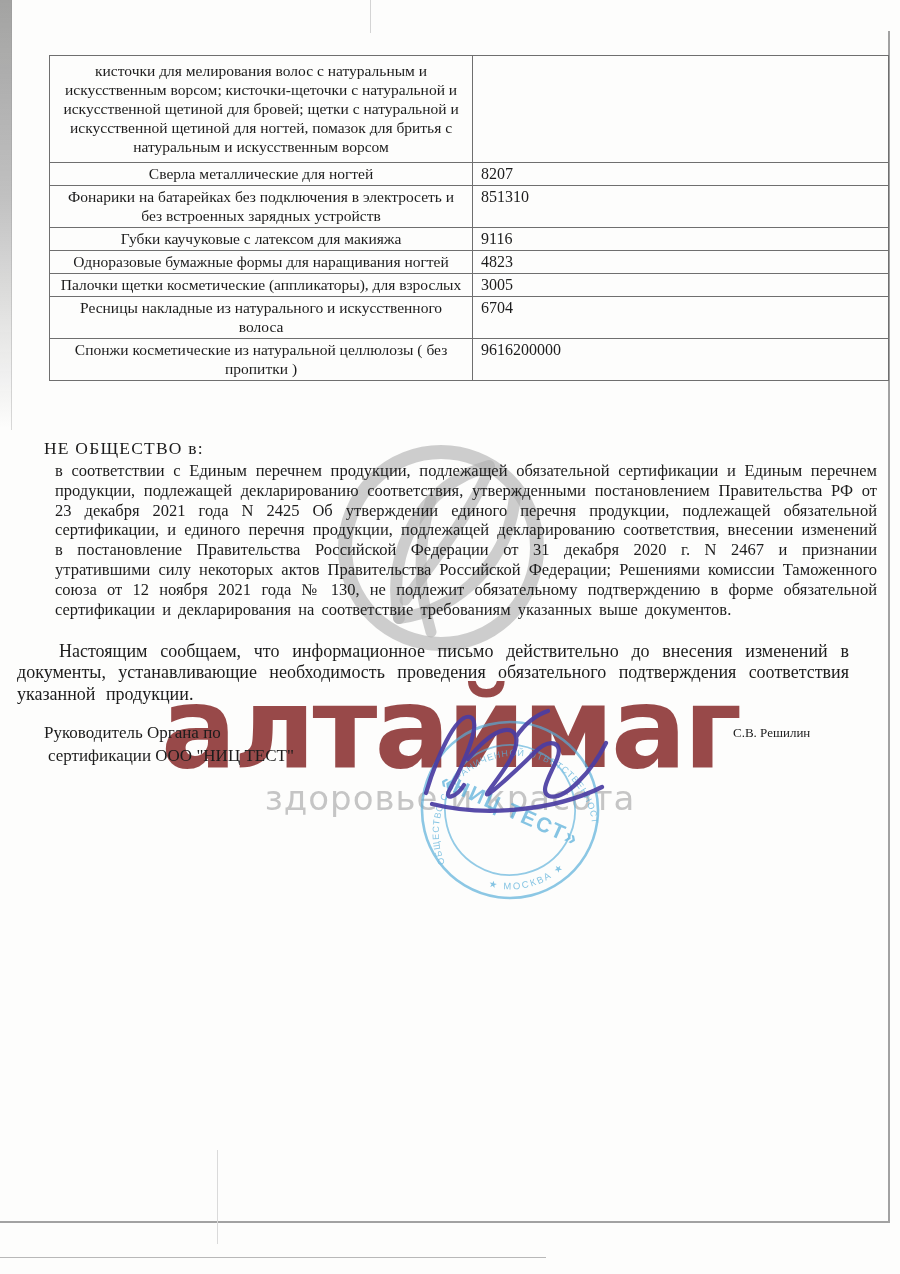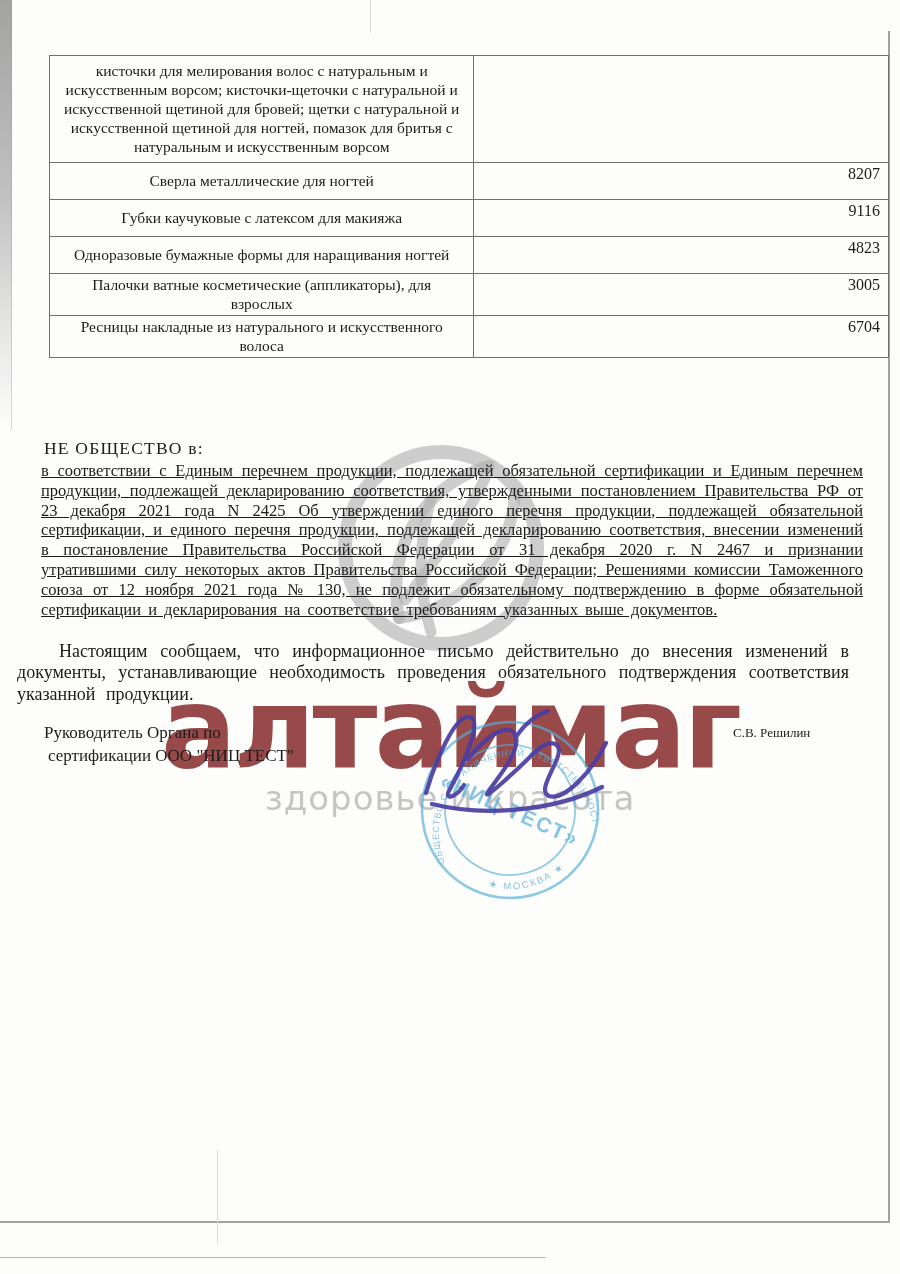--- a/index.html
+++ b/index.html
@@ -47,31 +47,31 @@
     color:#c3c3c3;opacity:.95;
   }
   
   table.codes{
     position:absolute;left:49px;top:31px;width:840px;
     border-collapse:collapse;
     font-size:15.5px;line-height:19px;margin-top:24px;
   }
   table.codes, table.codes td{border:1px solid #6f6f6f;}
   td.c-name{width:421px;text-align:center;padding:1px 10px 2px;vertical-align:middle;}
-  td.c-code{width:419px;text-align:right;padding:1px 8px 16px;vertical-align:top;font-size:16px;}
+  td.c-code{width:419px;text-align:left;padding:1px 8px 2px;vertical-align:top;font-size:16px;}
   tr.first td.c-name{padding:5px 10px 6px;}
   
   .h-not-included{
     position:absolute;left:44px;top:438px;
     font-size:17.5px;letter-spacing:1.2px;
   }
   .para1{
-    position:absolute;left:41px;top:461px;width:822px;
+    position:absolute;left:55px;top:461px;width:822px;
     font-size:16.5px;line-height:19.8px;
-    text-align:justify;word-spacing:3px;text-decoration:underline;
+    text-align:justify;word-spacing:3px;
   }
   .para2{
     position:absolute;left:17px;top:641px;width:832px;
     font-size:18px;line-height:21.4px;
     text-align:justify;word-spacing:6px;
     text-indent:42px;
   }
   
   .sig-role-1{position:absolute;left:44px;top:723px;font-size:17px;}
   .sig-role-2{position:absolute;left:48px;top:746px;font-size:17px;}
@@ -109,34 +109,42 @@
     <tbody id="product-rows">
         <tr class="first">
           <td class="c-name">кисточки для мелирования волос с натуральным и искусственным ворсом; кисточки-щеточки с натуральной и искусственной щетиной для бровей; щетки с натуральной и искусственной щетиной для ногтей, помазок для бритья с натуральным и искусственным ворсом</td>
           <td class="c-code"></td>
         </tr>
         <tr>
           <td class="c-name">Сверла металлические для ногтей</td>
           <td class="c-code">8207</td>
         </tr>
         <tr>
+          <td class="c-name">Фонарики на батарейках без подключения в электросеть и без встроенных зарядных устройств</td>
+          <td class="c-code">851310</td>
+        </tr>
+        <tr>
           <td class="c-name">Губки каучуковые с латексом для макияжа</td>
           <td class="c-code">9116</td>
         </tr>
         <tr>
           <td class="c-name">Одноразовые бумажные формы для наращивания ногтей</td>
           <td class="c-code">4823</td>
         </tr>
         <tr>
-          <td class="c-name">Палочки ватные косметические (аппликаторы), для взрослых</td>
+          <td class="c-name">Палочки щетки косметические (аппликаторы), для взрослых</td>
           <td class="c-code">3005</td>
         </tr>
         <tr>
           <td class="c-name">Ресницы накладные из натурального и искусственного волоса</td>
           <td class="c-code">6704</td>
+        </tr>
+        <tr>
+          <td class="c-name">Спонжи косметические из натуральной целлюлозы ( без пропитки )</td>
+          <td class="c-code">9616200000</td>
         </tr>
       </tbody>
   </table>
 
   <div class="h-not-included">НЕ ОБЩЕСТВО в:</div>
   <div class="para1">в соответствии с Единым перечнем продукции, подлежащей обязательной сертификации и Единым перечнем продукции, подлежащей декларированию соответствия, утвержденными постановлением Правительства РФ от 23 декабря 2021 года N 2425 Об утверждении единого перечня продукции, подлежащей обязательной сертификации, и единого перечня продукции, подлежащей декларированию соответствия, внесении изменений в постановление Правительства Российской Федерации от 31 декабря 2020 г. N 2467 и признании утратившими силу некоторых актов Правительства Российской Федерации; Решениями комиссии Таможенного союза от 12 ноября 2021 года № 130, не подлежит обязательному подтверждению в форме обязательной сертификации и декларирования на соответствие требованиям указанных выше документов.</div>
   <div class="para2">Настоящим сообщаем, что информационное письмо действительно до внесения изменений в документы, устанавливающие необходимость проведения обязательного подтверждения соответствия указанной продукции.</div>
 
   <div class="sig-role-1">Руководитель Органа  по</div>
   <div class="sig-role-2">сертификации ООО "НИЦ ТЕСТ"</div>

